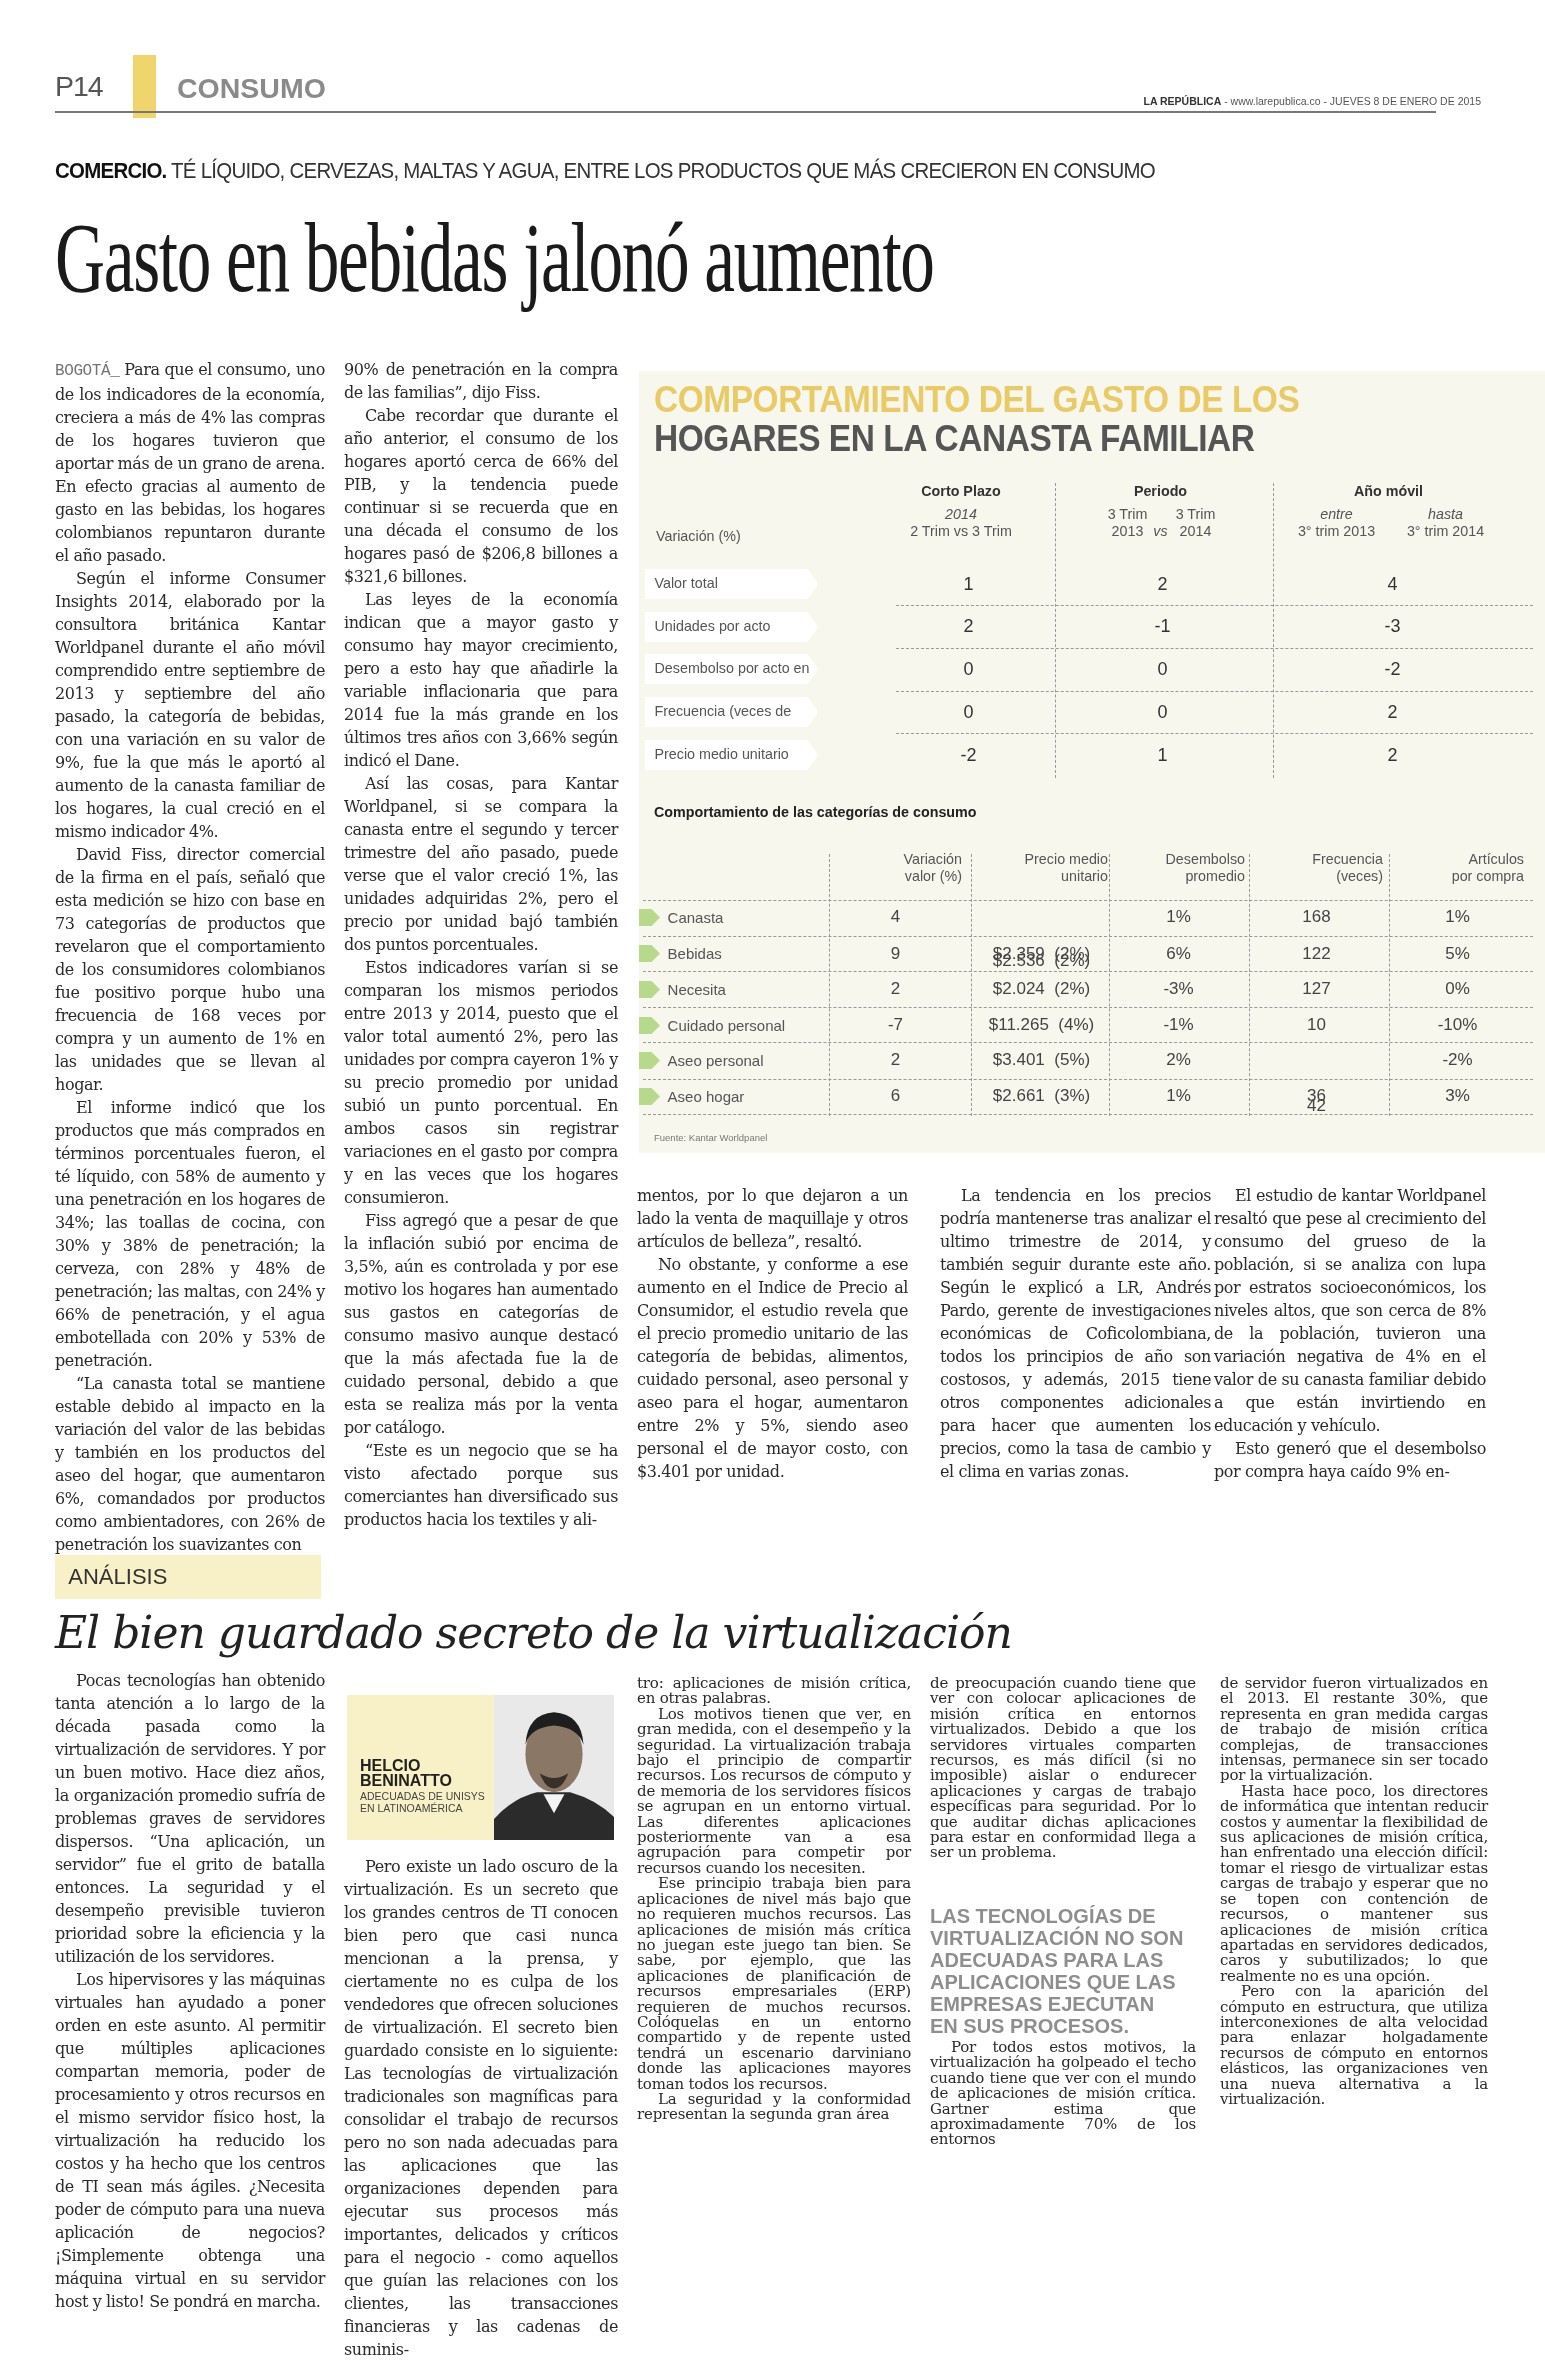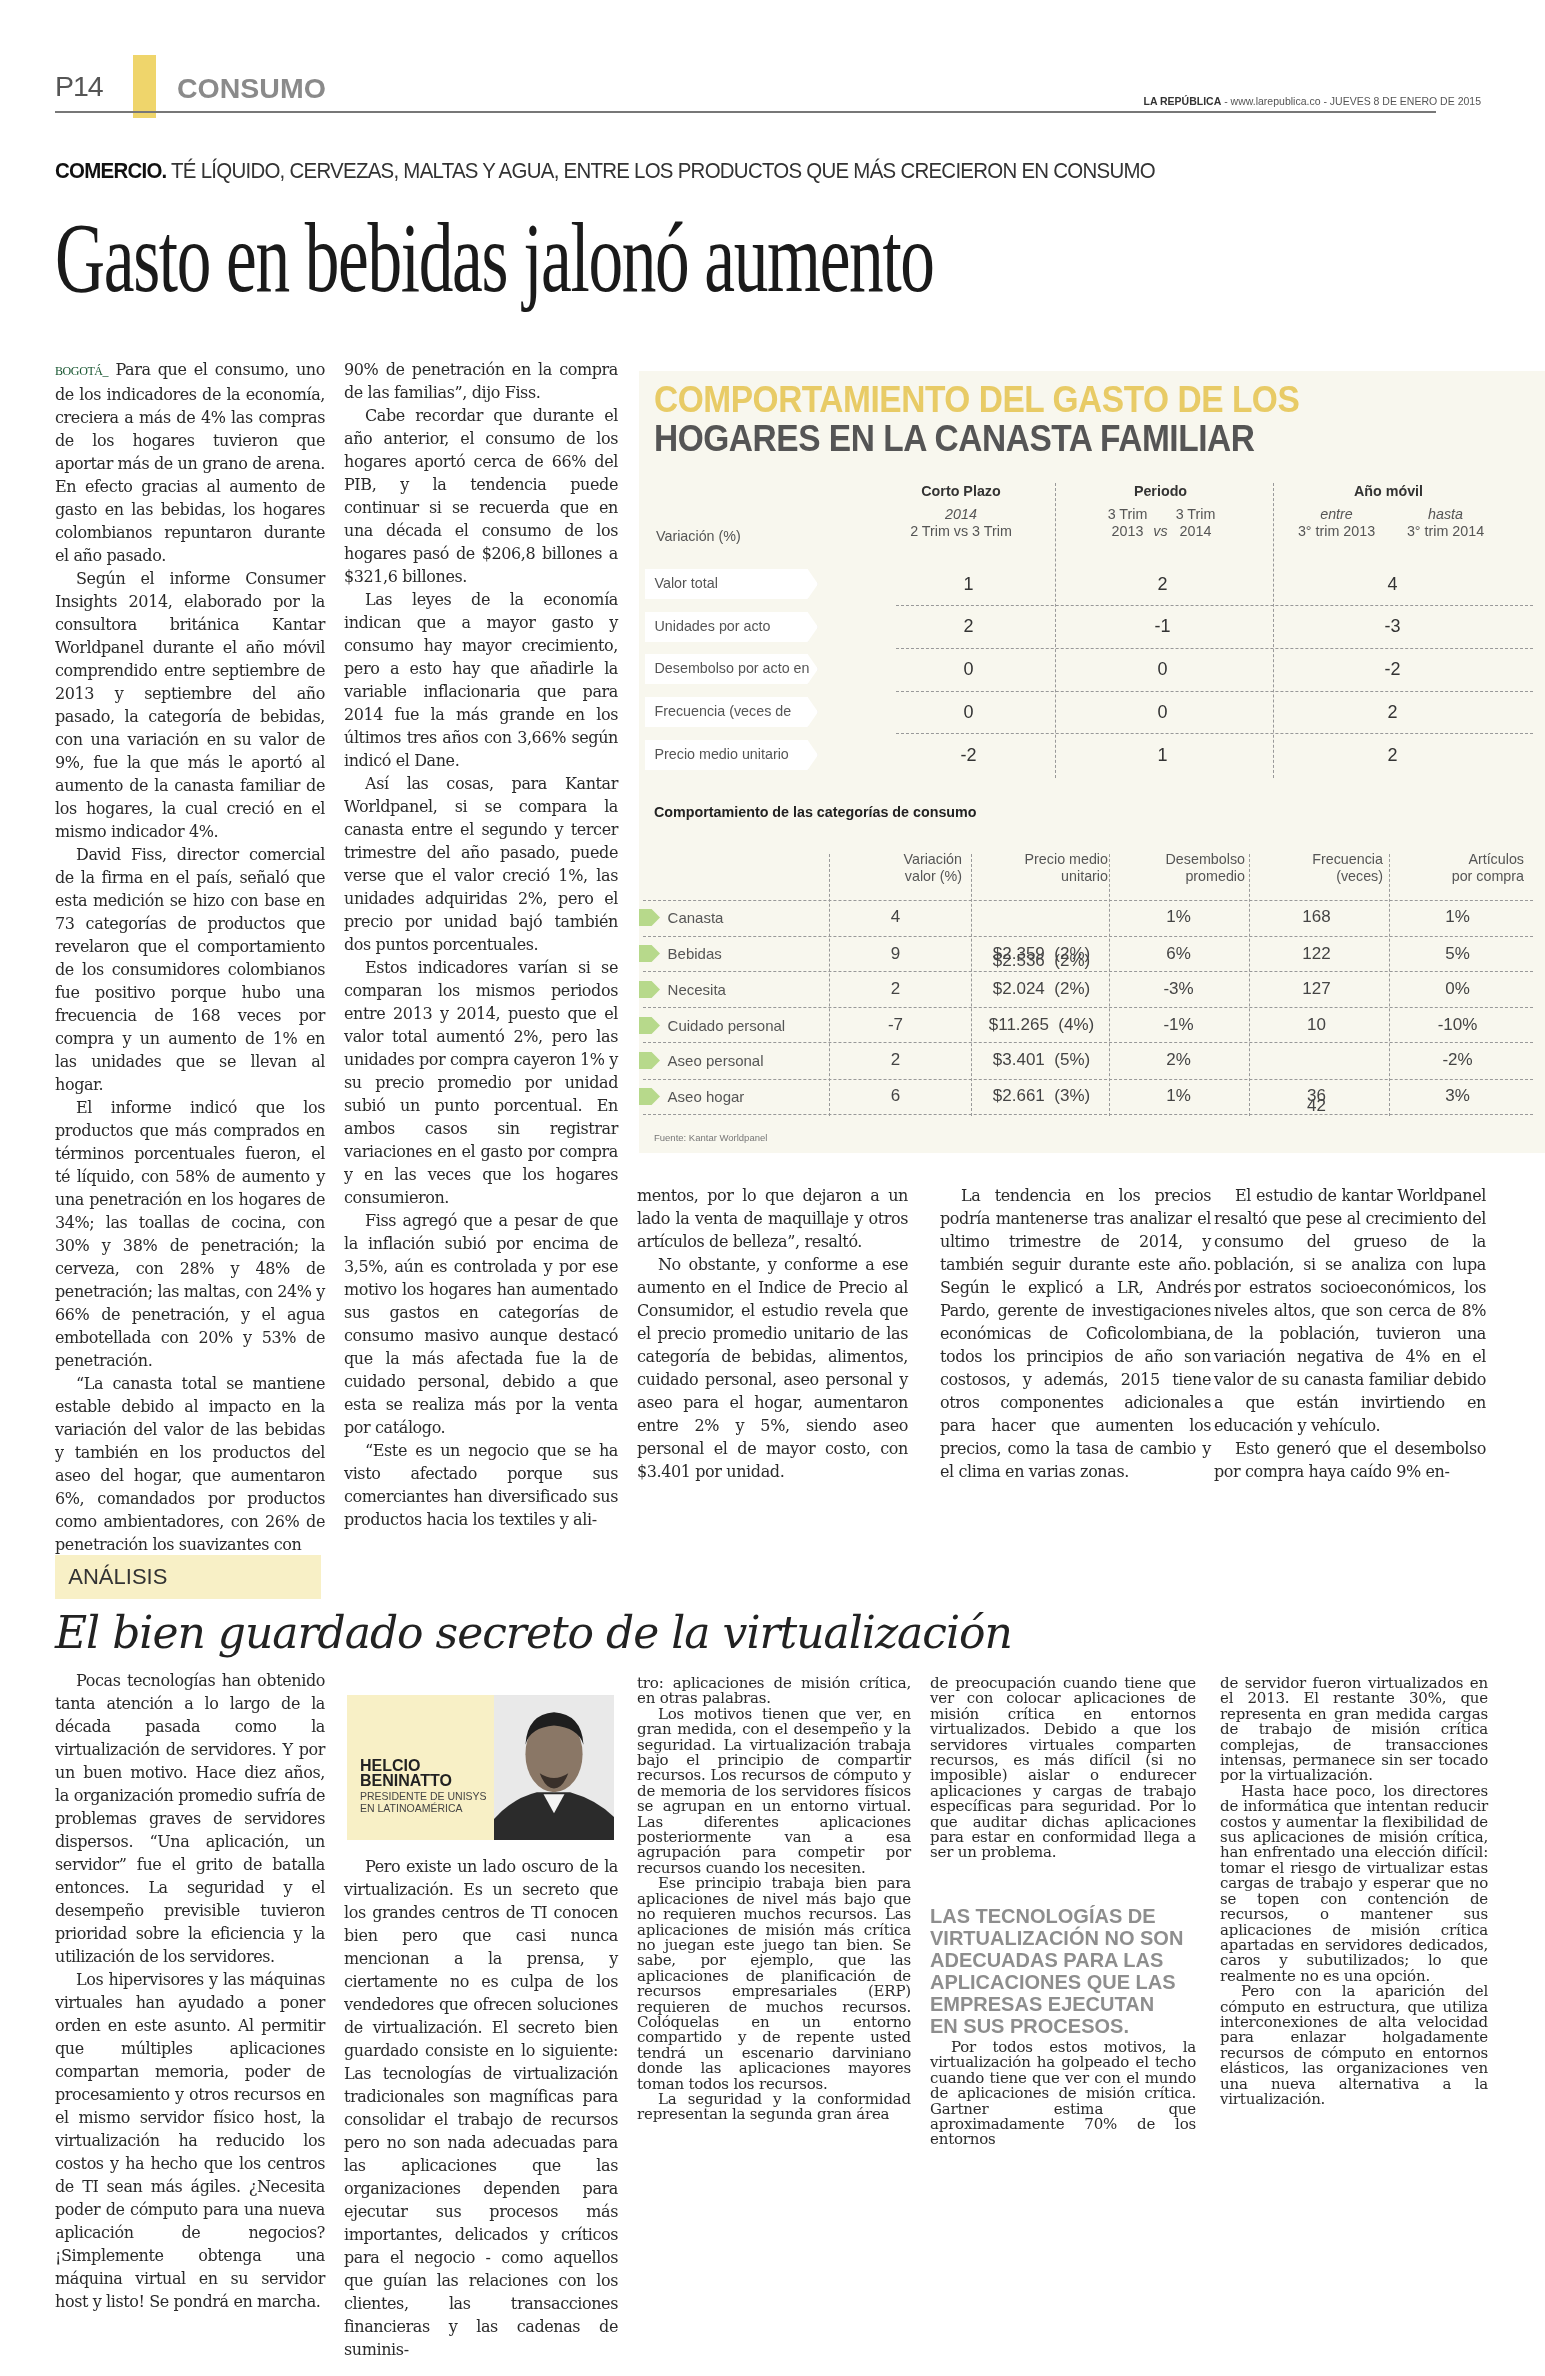--- a/index.html
+++ b/index.html
@@ -23,21 +23,21 @@
 
   .headline { left: 55px; top: 204px; font-family: "Liberation Serif", serif; font-size: 99px; color: #1a1a1a; letter-spacing: -1.9px; transform: scaleX(0.7); transform-origin: left top; white-space: nowrap; line-height: 1.1; }
 
   
   .col {
     position: absolute; font-family: "DejaVu Serif", serif; font-size: 16px; line-height: 23px;
     text-align: justify; hyphens: auto; color: #2a2a2a; letter-spacing: -0.4px;
   }
   .col p { text-indent: 21px; }
   .col p.noind { text-indent: 0; }
-  .dateline { font-family: Liberation Serif, serif; font-size: 12px; color: #14532d; }
+  .dateline { font-family: Liberation Mono, monospace; font-size: 16px; color: #737373; }
 
   
   .info { left: 639px; top: 371px; width: 906px; height: 782px; background: #f8f7ee; }
   .info-title1 { left: 654px; top: 379px; font-family: "Liberation Sans", sans-serif; font-weight: bold; font-size: 36px; color: #e8cb66; letter-spacing: -0.5px; transform: scaleX(0.93); transform-origin: left; white-space: nowrap; }
   .info-title2 { left: 654px; top: 418px; font-family: "Liberation Sans", sans-serif; font-weight: bold; font-size: 36px; color: #555; letter-spacing: -0.5px; transform: scaleX(0.93); transform-origin: left; white-space: nowrap; }
 
   .th-main { font-family: "Liberation Sans", sans-serif; font-size: 14.3px; font-weight: bold; color: #333; text-align: center; position: absolute; }
   .th-sub { font-family: "Liberation Sans", sans-serif; font-size: 14.3px; color: #555; text-align: center; position: absolute; line-height: 17px; }
   .th-sub i { font-style: italic; }
   .vdash { position: absolute; width: 0; border-left: 1px dashed #999; }
@@ -240,21 +240,21 @@
 <div class="col" style="left:55px; top:1669px; width:270px;">
   <p>Pocas tecnologías han obtenido tanta atención a lo largo de la década pasada como la virtualización de servidores. Y por un buen motivo. Hace diez años, la organización promedio sufría de problemas graves de servidores dispersos. “Una aplicación, un servidor” fue el grito de batalla entonces. La seguridad y el desempeño previsible tuvieron prioridad sobre la eficiencia y la utilización de los servidores.</p>
   <p>Los hipervisores y las máquinas virtuales han ayudado a poner orden en este asunto. Al permitir que múltiples aplicaciones compartan memoria, poder de procesamiento y otros recursos en el mismo servidor físico host, la virtualización ha reducido los costos y ha hecho que los centros de TI sean más ágiles. ¿Necesita poder de cómputo para una nueva aplicación de negocios? ¡Simplemente obtenga una máquina virtual en su servidor host y listo! Se pondrá en marcha.</p>
 </div>
 
 <div class="abs author-box"></div>
 <div class="abs author-name">
   <span>HELCIO</span><br><span>BENINATTO</span>
 </div>
 <div class="abs author-role">
-  <span>PRESIDENTE DE UNISYS</span><br><span>EN LATINOAMÉRICA</span>
+  <span>ADECUADAS DE UNISYS</span><br><span>EN LATINOAMÉRICA</span>
 </div>
 <div class="abs author-photo">
   <svg width="120" height="145" viewBox="0 0 126 152">
     <rect width="126" height="152" fill="#e9e9e9"></rect>
     <path d="M0 152 L0 130 Q20 108 45 102 L80 102 Q108 110 126 128 L126 152 Z" fill="#2b2b2b"></path>
     <path d="M52 104 L63 124 L74 104 Z" fill="#f4f4f4"></path>
     <ellipse cx="63" cy="62" rx="30" ry="40" fill="#8a7766"></ellipse>
     <path d="M33 52 Q35 20 63 18 Q92 20 94 52 Q88 34 63 32 Q38 34 33 52 Z" fill="#1e1e1e"></path>
     <path d="M48 82 Q63 92 78 82 Q72 98 63 98 Q54 98 48 82 Z" fill="#3a302a"></path>
   </svg>

